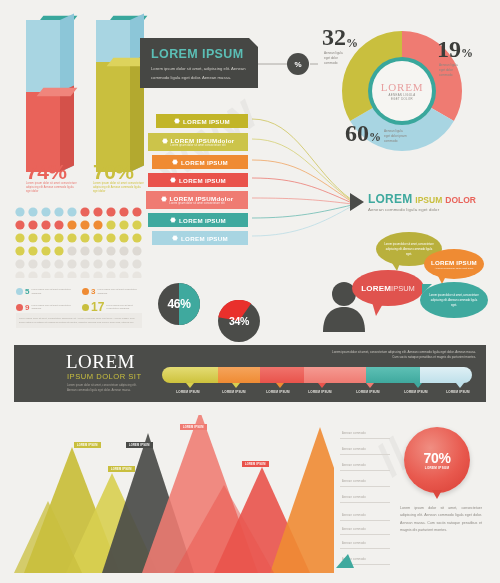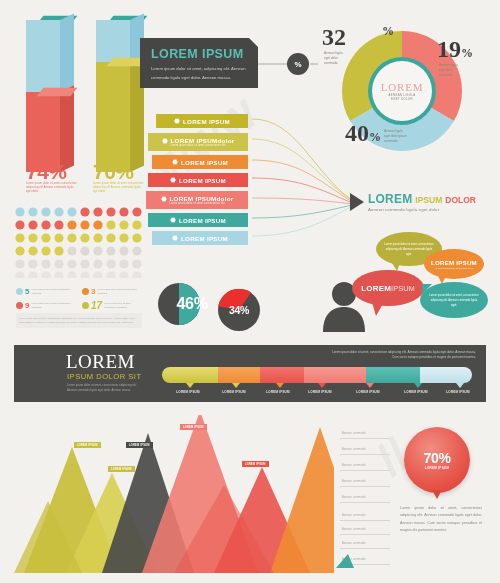--- a/index.html
+++ b/index.html
@@ -208,42 +208,42 @@
       <circle cx="61" cy="61" r="30" fill="#f6f5f2"></circle>
     </svg>
     <div class="abs" style="left:24px;top:24px;width:74px;height:74px;display:flex;flex-direction:column;align-items:center;justify-content:center;">
       <div style="color:#e8a0a0;font-family:'Liberation Serif',serif;font-size:11px;letter-spacing:.8px;">LOREM</div>
       <div style="color:#8a8782;font-size:2.8px;letter-spacing:.35px;text-align:center;line-height:1.5;white-space:pre-line;">AENEAN LIGULA
 EGET DOLOR</div>
     </div>
   </div>
 
   <div class="abs" style="left:322px;top:24px;">
-    <div style="display:flex;align-items:flex-start;gap:36px;">
+    <div style="display:flex;align-items:flex-end;">
       <span class="dnum" style="font-size:24px;">32</span>
       <span class="dnum" style="font-size:12px;">%</span>
     </div>
     <div style="font-size:3.1px;color:#8a8680;line-height:1.65;white-space:pre-line;margin-left:2px;">Aenean ligula
 eget dolor
 commodo</div>
   </div>
 
   <div class="abs" style="left:437px;top:36px;">
     <div style="display:flex;align-items:baseline;">
       <span class="dnum" style="font-size:24px;">19</span>
       <span class="dnum" style="font-size:12px;">%</span>
     </div>
     <div style="font-size:3.1px;color:#8a8680;line-height:1.65;white-space:pre-line;margin-left:2px;">Aenean ligula
 eget dolor
 commodo</div>
   </div>
 
   <div class="abs" style="left:345px;top:120px;display:flex;align-items:flex-start;">
     <div style="display:flex;align-items:baseline;">
-      <span class="dnum" style="font-size:24px;">40</span>
+      <span class="dnum" style="font-size:24px;">60</span>
       <span class="dnum" style="font-size:12px;">%</span>
     </div>
     <div style="font-size:3.1px;color:#8a8680;line-height:1.65;white-space:pre-line;margin:9px 0 0 3px;">Aenean ligula
 eget dolor ipsum
 commodo</div>
   </div>
 
   <div class="abs" style="left:14px;top:206px;width:128px;height:72px;">
     <svg width="128" height="72" viewBox="0 0 128 72">
       <g>
@@ -330,35 +330,35 @@
       </div>
     </div>
     <div style="display:flex;gap:6px;">
       <div style="display:flex;align-items:center;gap:2px;width:60px;">
         <span style="width:7px;height:7px;border-radius:50%;background:#e9635a;flex:0 0 auto;"></span>
         <span style="color:#e9635a;font-size:8px;font-weight:bold;">9</span>
         <span style="font-size:2.2px;color:#a9a49d;line-height:1.5;">Lorem ipsum dolor sit amet consectetuer adipiscing</span>
       </div>
       <div style="display:flex;align-items:center;gap:2px;width:60px;">
         <span style="width:7px;height:7px;border-radius:50%;background:#c9bf3e;flex:0 0 auto;"></span>
-        <span style="color:#c9bf3e;font-size:10px;font-weight:bold;font-style:italic;">17</span>
+        <span style="color:#c9bf3e;font-size:12px;font-weight:bold;">17</span>
         <span style="font-size:2.2px;color:#a9a49d;line-height:1.5;">Lorem ipsum dolor sit amet consectetuer adipiscing</span>
       </div>
     </div>
   </div>
   <div class="abs" style="left:16px;top:313px;width:126px;font-size:2.3px;line-height:1.9;color:#b0aba4;background:#eceae6;padding:3px;">Lorem ipsum dolor sit amet, consectetuer adipiscing elit. Aenean commodo ligula eget dolor. Aenean massa. Cum sociis natoque penatibus et magnis dis parturient montes, nascetur ridiculus mus. Donec quam felis, ultricies nec.</div>
 
   <div class="abs" style="left:158px;top:283px;width:42px;height:42px;">
     <svg width="42" height="42" viewBox="0 0 42 42">
       <circle cx="21" cy="21" r="21" fill="#4b4c49"></circle>
       <path d="M21 21 L21 0 A21 21 0 1 0 21 42 Z" fill="#3fa99e" transform="rotate(180 21 21)"></path>
     </svg>
-    <span class="abs" style="left:13px;top:0;width:42px;height:42px;display:flex;align-items:center;justify-content:center;color:#fff;font-size:16px;font-weight:bold;letter-spacing:-.3px;text-align:right;">46%</span>
-  </div>
-  <div class="abs" style="left:218px;top:289px;width:42px;height:42px;">
+    <span class="abs" style="left:0;top:0;width:42px;height:42px;display:flex;align-items:center;justify-content:center;color:#fff;font-size:12px;font-weight:bold;letter-spacing:-.3px;text-align:right;">46%</span>
+  </div>
+  <div class="abs" style="left:218px;top:300px;width:42px;height:42px;">
     <svg width="42" height="42" viewBox="0 0 42 42">
       <circle cx="21" cy="21" r="21" fill="#4b4c49"></circle>
       <path d="M21 21 L21 0 A21 21 0 0 1 40.3 29.9 Z" fill="#e9302c" transform="rotate(-80 21 21)"></path>
     </svg>
     <span class="abs" style="left:0;top:0;width:42px;height:42px;display:flex;align-items:center;justify-content:center;color:#fff;font-size:10.5px;font-weight:bold;letter-spacing:-.3px;">34%</span>
   </div>
 
   <svg class="abs" width="44" height="52" style="left:322px;top:280px;">
     <circle cx="22" cy="14" r="12" fill="#4b4c49"></circle>
     <path d="M1 52 C1 33, 11 27, 22 27 C33 27, 43 33, 43 52 Z" fill="#4b4c49"></path>

